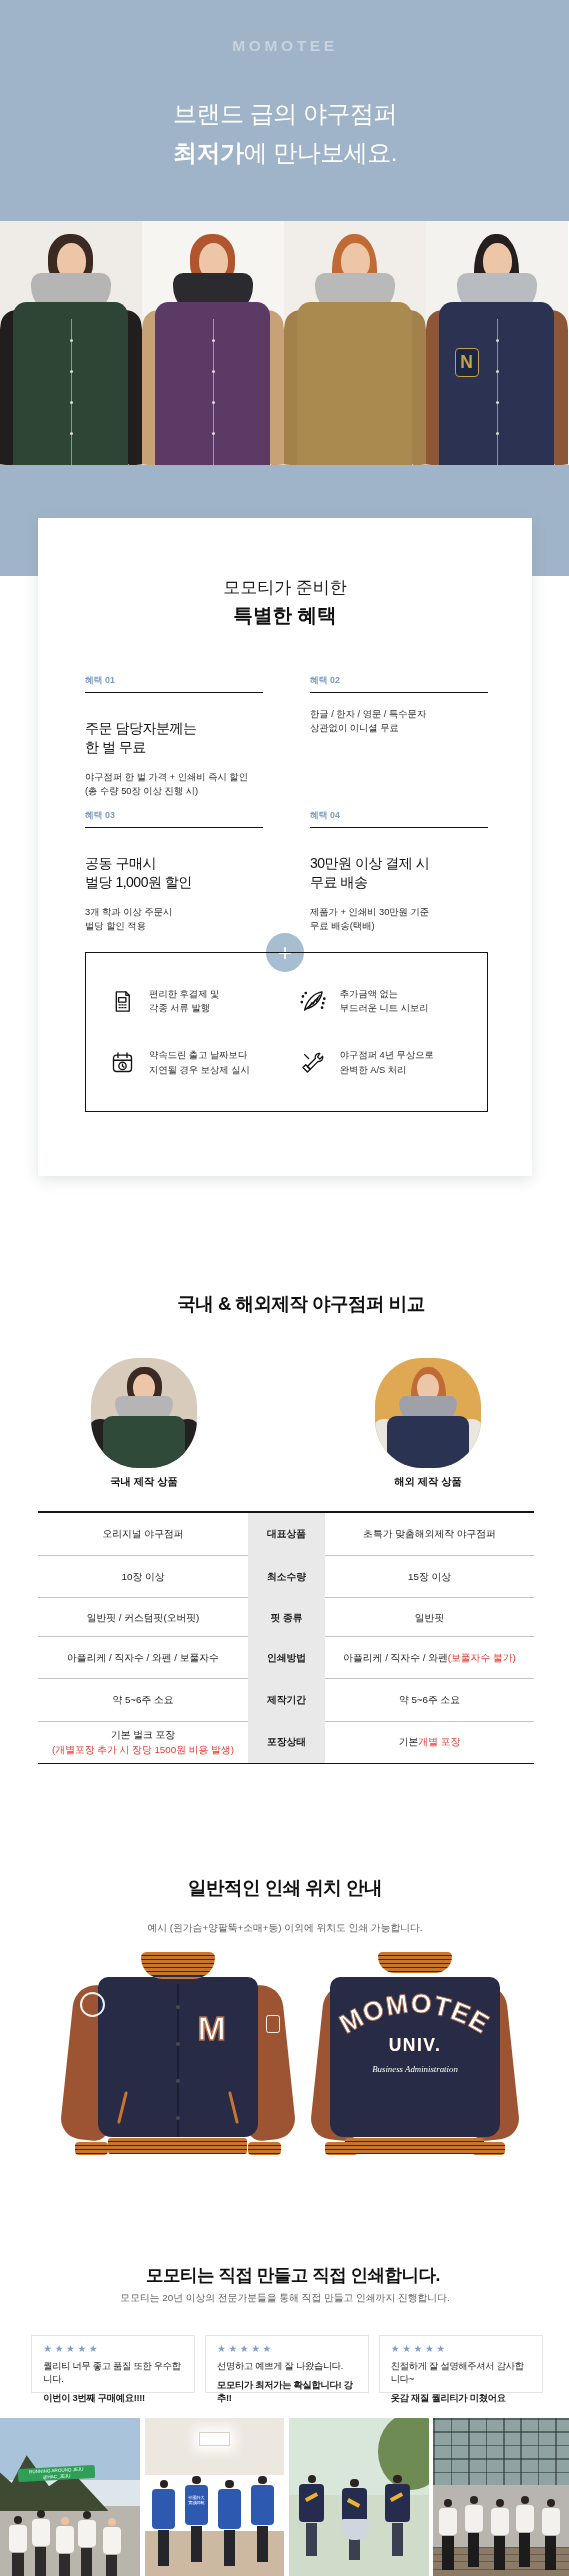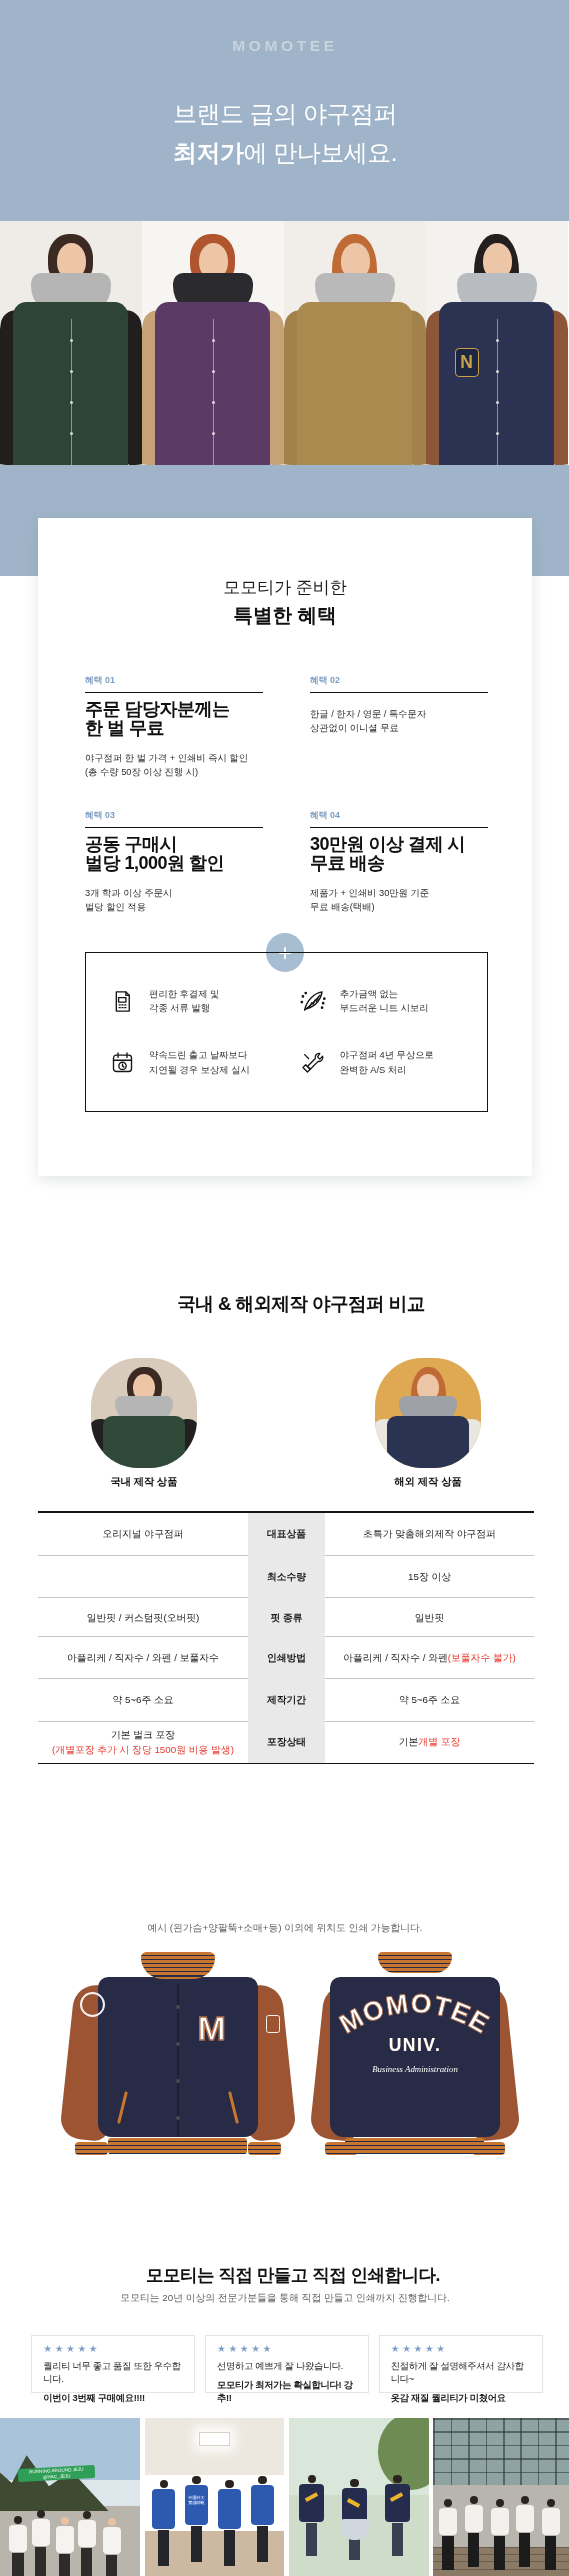--- a/index.html
+++ b/index.html
@@ -42,21 +42,21 @@
   .blueband{position:absolute;left:0;top:465px;width:570px;height:111px;background:#9fb4c8;}
   .card{position:absolute;left:38px;top:518px;width:494px;height:658px;background:#ffffff;
         box-shadow:0 5.2px 13.4px rgba(110,120,132,.20);}
   .card-t1{position:absolute;left:0;top:58px;width:100%;text-align:center;font-size:17px;color:#1b1b1b;font-weight:400;}
   .card-t2{position:absolute;left:0;top:84px;width:100%;text-align:center;font-size:19.6px;color:#111;font-weight:800;}
 
   .benefit{position:absolute;width:178px;}
   .b1{left:47px;top:157px;} .b2{left:272px;top:157px;} .b3{left:47px;top:292px;} .b4{left:272px;top:292px;}
   .b-label{font-size:8.8px;color:#7e9dc1;font-weight:600;}
   .b-line{margin-top:5.2px;height:1px;background:#111;}
-  .b-title{margin-top:7px;font-size:18px;line-height:18.5px;font-weight:700;color:#111;letter-spacing:-0.5px;}
+  .b-title{margin-top:26px;font-size:14px;line-height:18.5px;font-weight:400;color:#111;letter-spacing:-0.5px;}
   .b-desc{margin-top:13.4px;font-size:9.3px;line-height:14px;color:#2c2c2c;}
 
   .plus{position:absolute;left:228px;top:415px;width:38px;height:39px;border-radius:50%;background:#a7bdd1;
         color:#ffffff;font-size:24px;font-weight:300;display:flex;align-items:center;justify-content:center;}
 
   .featbox{position:absolute;left:47px;top:434px;width:403px;height:160px;border:1.5px solid #151515;
            display:grid;grid-template-columns:1fr 1fr;grid-template-rows:1fr 1fr;padding:17.5px 12.4px;column-gap:5.2px;}
   .feat{display:flex;align-items:center;gap:13.4px;padding-left:10.3px;}
   .ficon{width:27px;height:27px;flex:0 0 27px;}
   .ficon svg{width:27px;height:27px;stroke:#151515;fill:none;stroke-width:2.4;stroke-linecap:round;stroke-linejoin:round;}
@@ -69,21 +69,21 @@
   .capL{left:91px;background:#d8cbbb;} .capR{left:375px;background:#dfa853;}
   .cp-hair{position:absolute;top:9.3px;left:calc(50% - 17.5px);width:35px;height:40px;border-radius:46%;}
   .cp-face{position:absolute;top:15.5px;left:calc(50% - 10.8px);width:21.6px;height:27px;border-radius:50% 50% 46% 46%;background:#ecc6a6;}
   .cp-hood{position:absolute;top:38px;left:calc(50% - 29px);width:58px;height:29px;border-radius:7.2px 7.2px 23px 23px;}
   .cp-torso{position:absolute;top:58px;left:calc(50% - 41px);width:82px;height:57px;border-radius:9.3px 9.3px 0 0;}
   .cp-sl{position:absolute;top:61px;width:23px;height:52px;border-radius:10.3px;}
   .cp-sl.l{left:calc(50% - 55px);} .cp-sl.r{left:calc(50% + 32px);}
   .capL .cp-hair{background:#3a2a21;} .capL .cp-hood{background:#b5b5b5;} .capL .cp-torso{background:#2f4a38;} .capL .cp-sl{background:#222020;}
   .capR .cp-hair{background:#c06a35;height:62px;} .capR .cp-hood{background:#9ea2a8;} .capR .cp-torso{background:#2b3353;} .capR .cp-sl{background:#e9e6df;}
   .cap-label{position:absolute;top:1475px;width:106px;text-align:center;font-size:10.3px;font-weight:700;color:#111;}
-  .cap-label.L{left:91px;font-family:Liberation Serif, serif;} .cap-label.R{left:375px;}
+  .cap-label.L{left:91px;} .cap-label.R{left:375px;}
 
   .tbl{position:absolute;left:38px;top:1511px;width:496px;height:253px;}
   .tbl-top{position:absolute;left:0;top:0;width:100%;height:1.5px;background:#141414;}
   .tbl-bot{position:absolute;left:0;bottom:0;width:100%;height:1.5px;background:#141414;}
   .tbl-mid{position:absolute;left:210px;top:0;width:77px;height:100%;background:#e9e9e9;}
   .sepL{position:absolute;left:0;width:210px;height:0.5px;background:#c4c4c4;}
   .sepR{position:absolute;left:287px;width:209px;height:0.5px;background:#c4c4c4;}
   .cell{position:absolute;display:flex;align-items:center;justify-content:center;text-align:center;
         font-size:9.8px;color:#1c1c1c;line-height:15px;}
   .cell.lab{left:210px;width:77px;font-weight:700;}
@@ -331,20 +331,21 @@
       <div class="sepR" style="top:125px"></div>
     <div class="sepL" style="top:167px"></div>
       <div class="sepR" style="top:167px"></div>
     <div class="sepL" style="top:210px"></div>
       <div class="sepR" style="top:210px"></div>
 
     <div class="cell lc" style="top:1.5px;height:42px">오리지널 야구점퍼</div>
     <div class="cell lab" style="top:1.5px;height:42px">대표상품</div>
     <div class="cell rc" style="top:1.5px;height:42px">초특가 맞춤해외제작 야구점퍼</div>
 
+    <div class="cell lc" style="top:44px;height:42px">10장 이상</div>
     <div class="cell lab" style="top:44px;height:42px">최소수량</div>
     <div class="cell rc" style="top:44px;height:42px">15장 이상</div>
 
     <div class="cell lc" style="top:86px;height:40px">일반핏 / 커스텀핏(오버핏)</div>
     <div class="cell lab" style="top:86px;height:40px">핏 종류</div>
     <div class="cell rc" style="top:86px;height:40px">일반핏</div>
 
     <div class="cell lc" style="top:125px;height:42px">아플리케 / 직자수 / 와펜 / 보풀자수</div>
     <div class="cell lab" style="top:125px;height:42px">인쇄방법</div>
     <div class="cell rc" style="top:125px;height:42px">
@@ -360,20 +361,21 @@
         <span>기본 벌크 포장</span>
         <span class="red">(개별포장 추가 시 장당 1500원 비용 발생)</span>
       </div>
     <div class="cell lab" style="top:210px;height:41px">포장상태</div>
     <div class="cell rc" style="top:210px;height:41px">
         <span>기본 </span>
         <span class="red">개별 포장</span>
       </div>
   </div>
 
+  <div class="pg-title">일반적인 인쇄 위치 안내</div>
   <div class="pg-sub">예시 (왼가슴+양팔뚝+소매+등) 이외에 위치도 인쇄 가능합니다.</div>
 
   <div class="jacket fj">
     <div class="j-sl l"></div>
       <div class="j-sl r"></div>
     <div class="j-cuff l rib"></div>
       <div class="j-cuff r rib"></div>
     <div class="j-body"></div>
     <div class="j-collar rib"></div>
     <div class="j-hem rib"></div>

